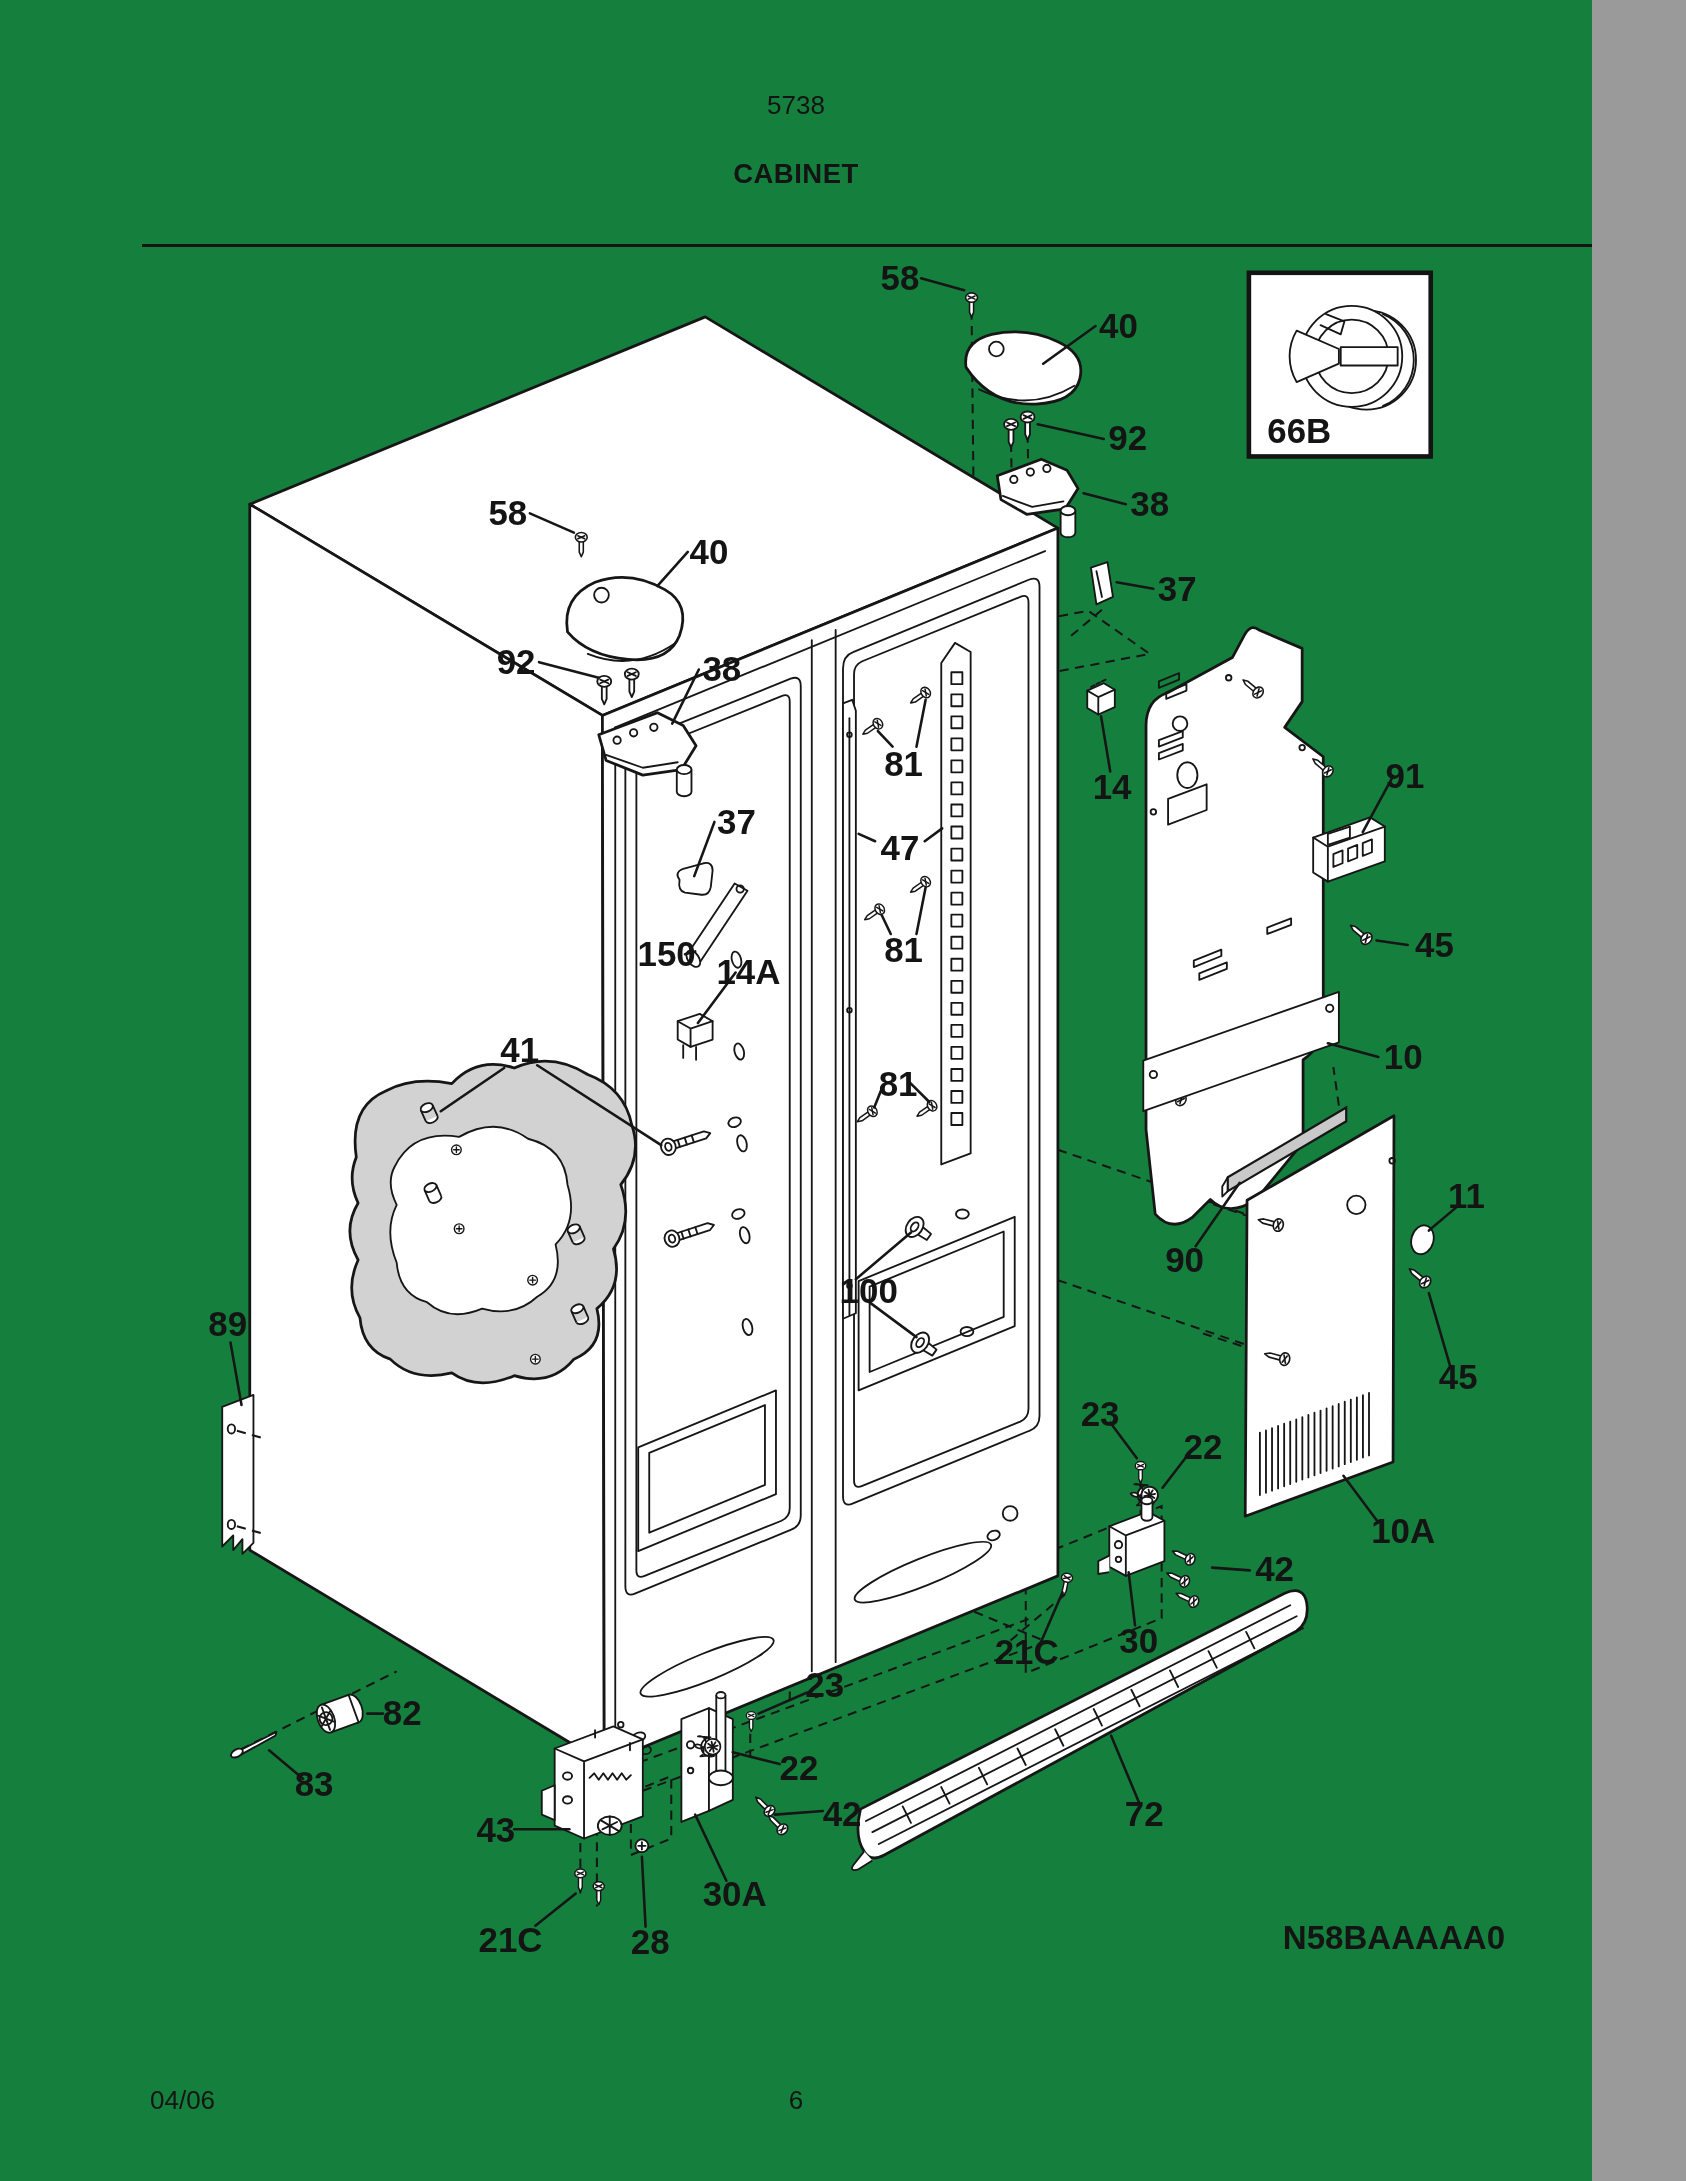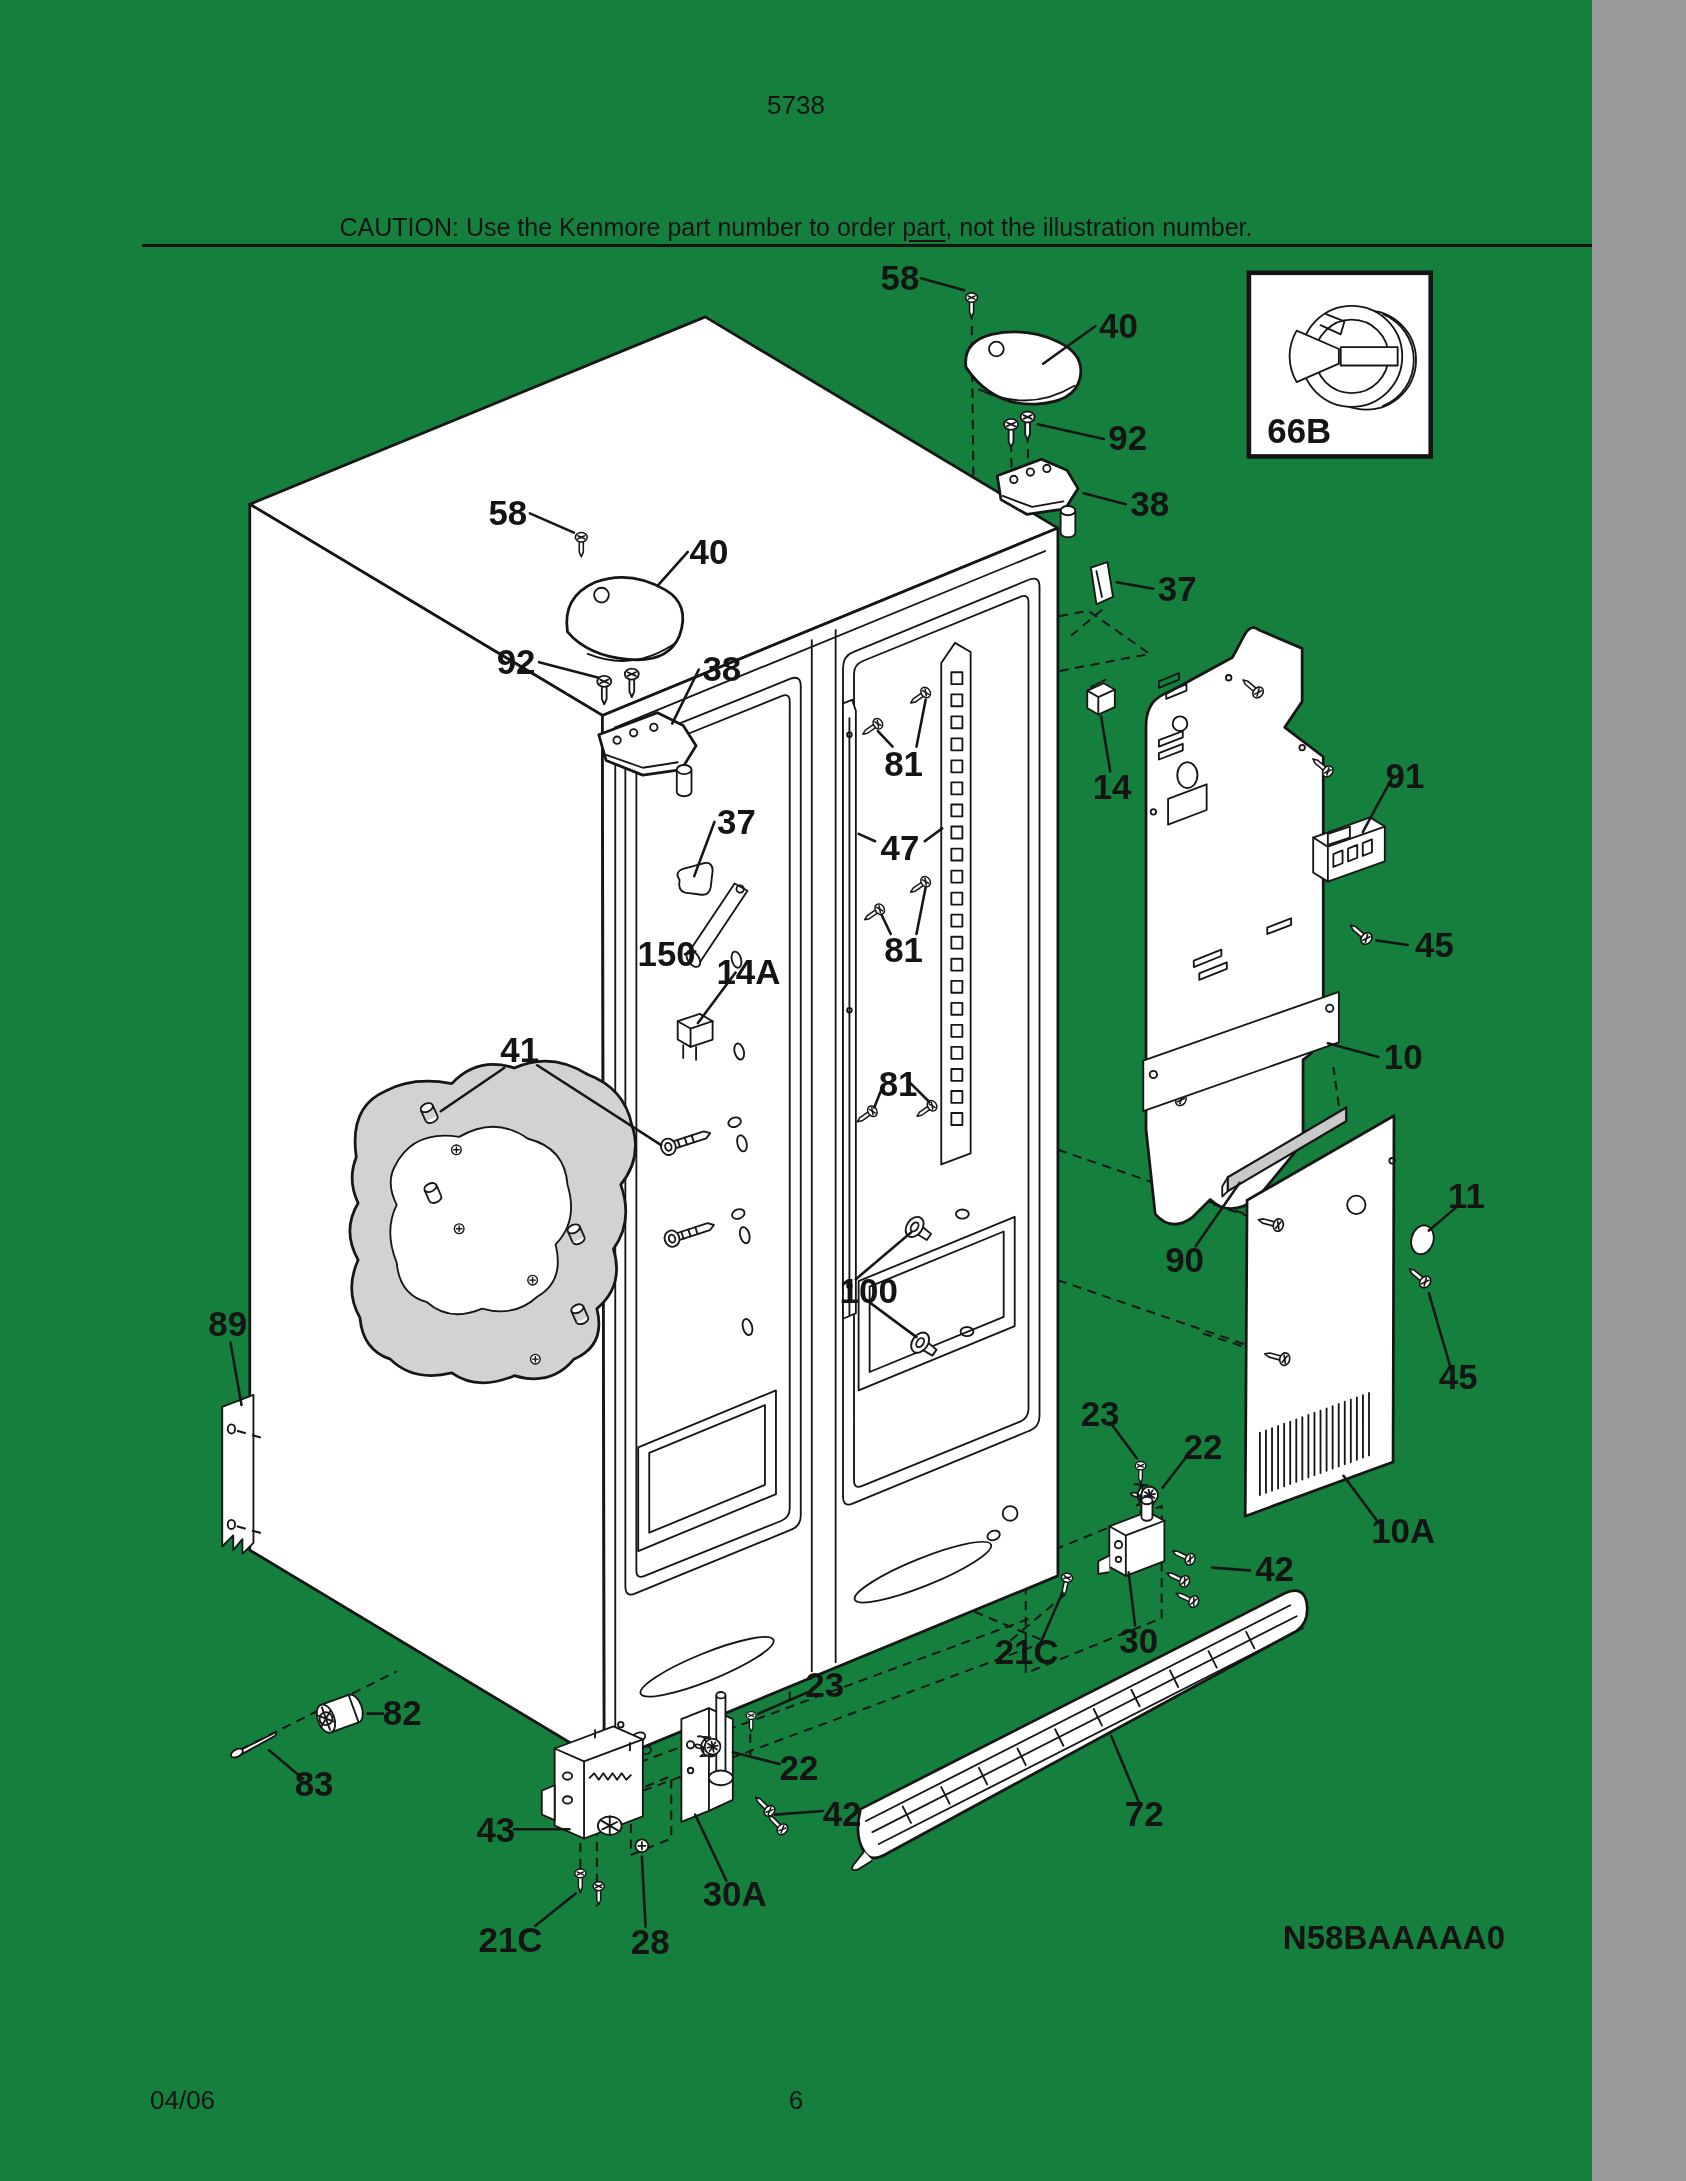--- a/index.html
+++ b/index.html
@@ -24,21 +24,21 @@
   .ldr{fill:none;stroke:#161616;stroke-width:2.8;stroke-linecap:round;}
   .co{font-family:"Liberation Sans",sans-serif;font-weight:700;font-size:38px;
       fill:#141414;text-anchor:middle;}
   .cos{text-anchor:start;}
 </style>
 </head>
 <body>
 
 <div id="page">
   <div id="docnum" class="hdr">5738</div>
-  <div id="caution" class="hdr"><span>CAUTION: Use the Kenmore part number to order </span><u>part</u><span>, not the illustration number.</span></div>
+  <div id="title" class="hdr">CABINET</div>
   <div id="rule"></div>
 
   <svg width="1686" height="2182" viewBox="0 0 1836 2376">
     <defs>
       <g id="def-screw">
         <path class="fw2" d="M-2.6,4 L-2.6,19 L0,25 L2.6,19 L2.6,4 Z"></path>
         <ellipse class="fw2" cx="0" cy="0" rx="7.6" ry="6"></ellipse>
         <line class="lt" x1="-4.4" y1="-2" x2="4.4" y2="2"></line>
         <line class="lt" x1="-4.4" y1="2" x2="4.4" y2="-2"></line>
       </g>

